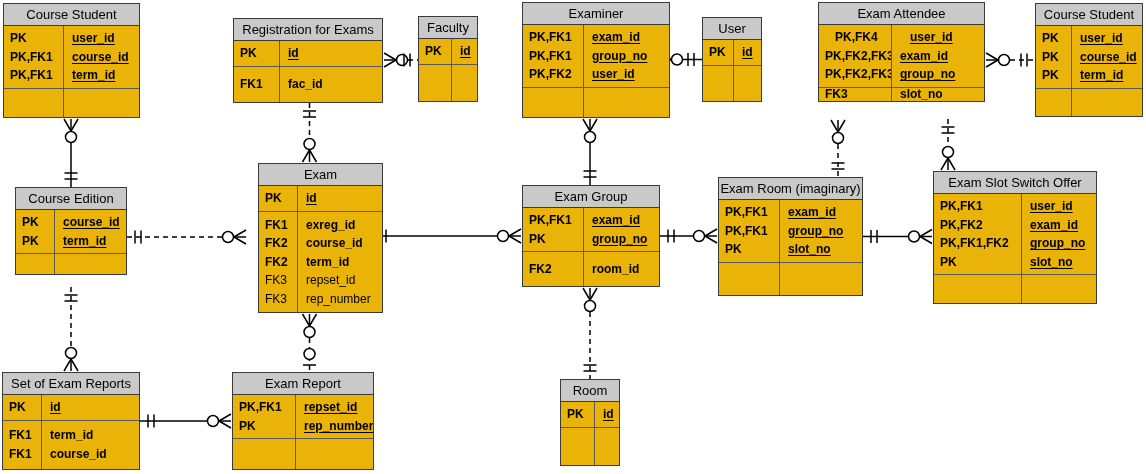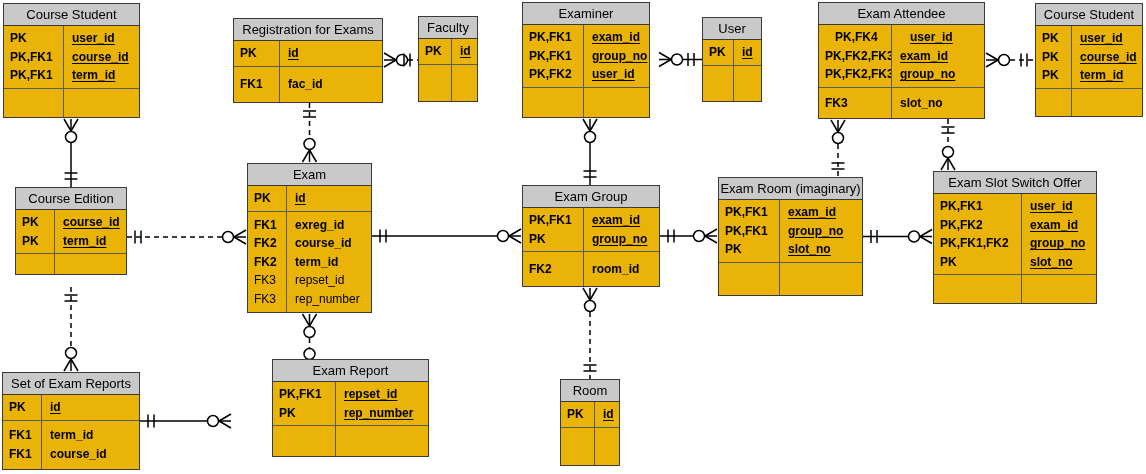--- a/index.html
+++ b/index.html
@@ -234,21 +234,21 @@
         <div class="sec">
           <div class="row">
             <span class="key" style="width: 32px;">PK</span>
             <span class="name pk">id</span>
           </div>
         </div>
         <div class="sec last"></div>
         <div class="vdiv" style="left: 32px;"></div>
       </div>
     </div>
-  <div class="tbl" style="left: 522px; top: 2px; width: 128px; height: 116px;">
+  <div class="tbl" style="left: 522px; top: 2px; width: 148px; height: 116px;">
       <div class="tbl-title">Examiner</div>
       <div class="tbl-body">
         <div class="sec">
           <div class="row">
             <span class="key" style="width: 60px;">PK,FK1</span>
             <span class="name pk">exam_id</span>
           </div>
           <div class="row">
             <span class="key" style="width: 60px;">PK,FK1</span>
             <span class="name pk">group_no</span>
@@ -268,21 +268,21 @@
         <div class="sec">
           <div class="row">
             <span class="key" style="width: 30px;">PK</span>
             <span class="name pk">id</span>
           </div>
         </div>
         <div class="sec last"></div>
         <div class="vdiv" style="left: 30px;"></div>
       </div>
     </div>
-  <div class="tbl" style="left: 818px; top: 2px; width: 167px; height: 117px;">
+  <div class="tbl" style="left: 818px; top: 2px; width: 167px; height: 100px;">
       <div class="tbl-title">Exam Attendee</div>
       <div class="tbl-body">
         <div class="sec">
           <div class="row">
             <span class="key" style="width: 72px; margin-left: 10px;">PK,FK4</span>
             <span class="name pk">user_id</span>
           </div>
           <div class="row">
             <span class="key" style="width: 72px;">PK,FK2,FK3</span>
             <span class="name pk">exam_id</span>
@@ -332,21 +332,21 @@
           </div>
           <div class="row">
             <span class="key" style="width: 38px;">PK</span>
             <span class="name pk">term_id</span>
           </div>
         </div>
         <div class="sec last"></div>
         <div class="vdiv" style="left: 38px;"></div>
       </div>
     </div>
-  <div class="tbl" style="left: 247px; top: 163px; width: 125px; height: 150px;">
+  <div class="tbl" style="left: 258px; top: 163px; width: 125px; height: 150px;">
       <div class="tbl-title">Exam</div>
       <div class="tbl-body">
         <div class="sec">
           <div class="row">
             <span class="key" style="width: 38px;">PK</span>
             <span class="name pk">id</span>
           </div>
         </div>
         <div class="sec last">
           <div class="row">
@@ -456,21 +456,21 @@
             <span class="name">term_id</span>
           </div>
           <div class="row">
             <span class="key" style="width: 38px;">FK1</span>
             <span class="name">course_id</span>
           </div>
         </div>
         <div class="vdiv" style="left: 38px;"></div>
       </div>
     </div>
-  <div class="tbl" style="left: 232px; top: 359px; width: 157px; height: 98px; margin-left: 40px;">
+  <div class="tbl" style="left: 232px; top: 372px; width: 142px; height: 98px;">
       <div class="tbl-title">Exam Report</div>
       <div class="tbl-body">
         <div class="sec">
           <div class="row">
             <span class="key" style="width: 62px;">PK,FK1</span>
             <span class="name pk">repset_id</span>
           </div>
           <div class="row">
             <span class="key" style="width: 62px;">PK</span>
             <span class="name pk">rep_number</span>

